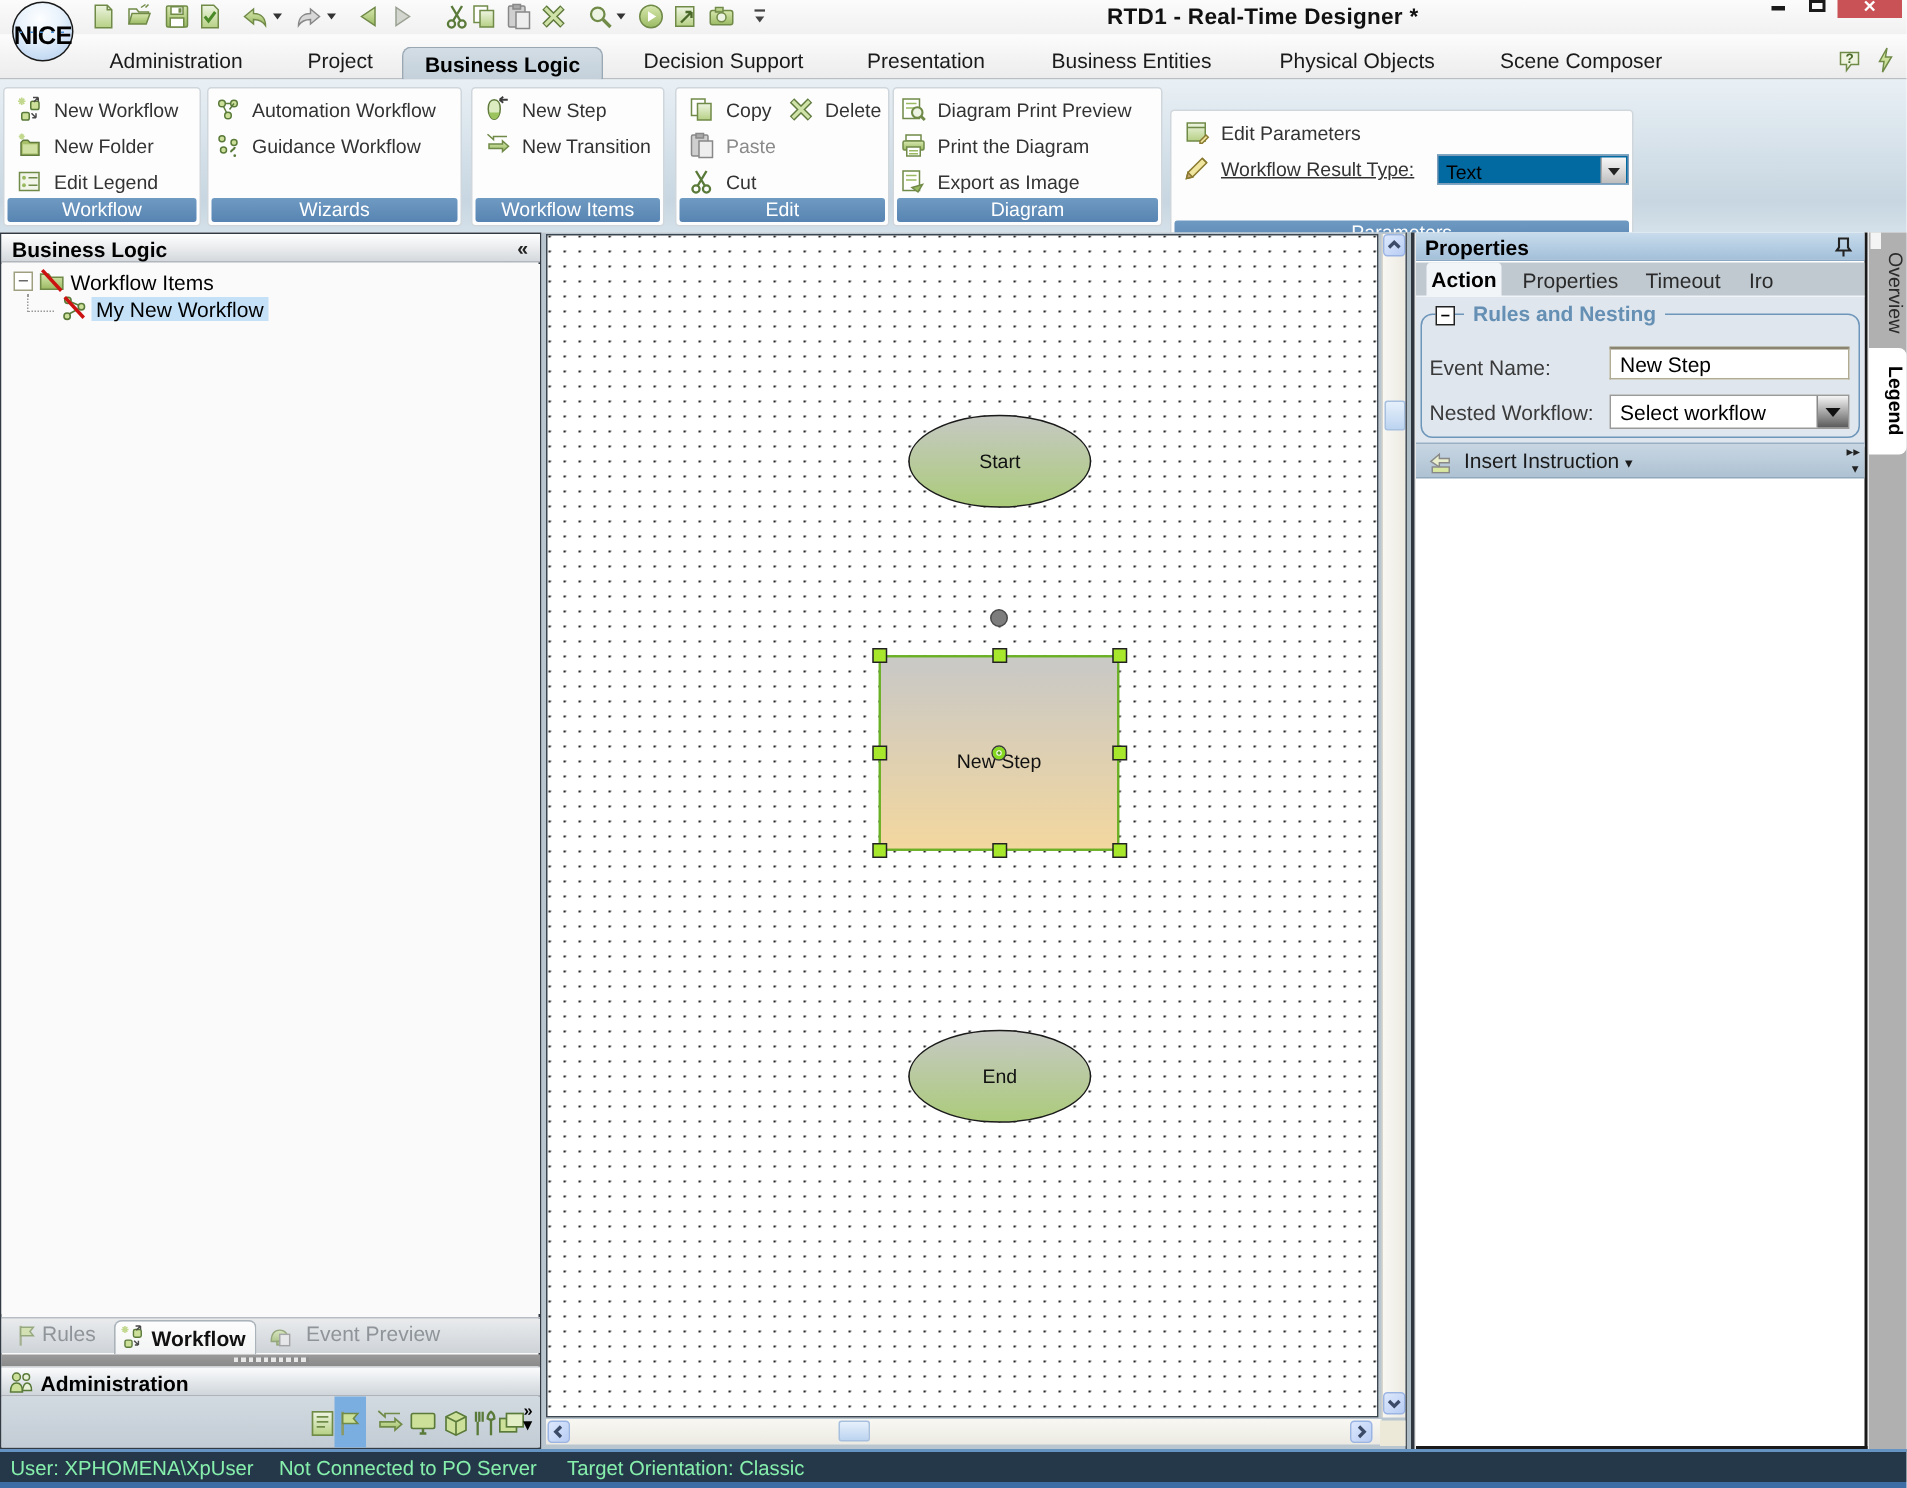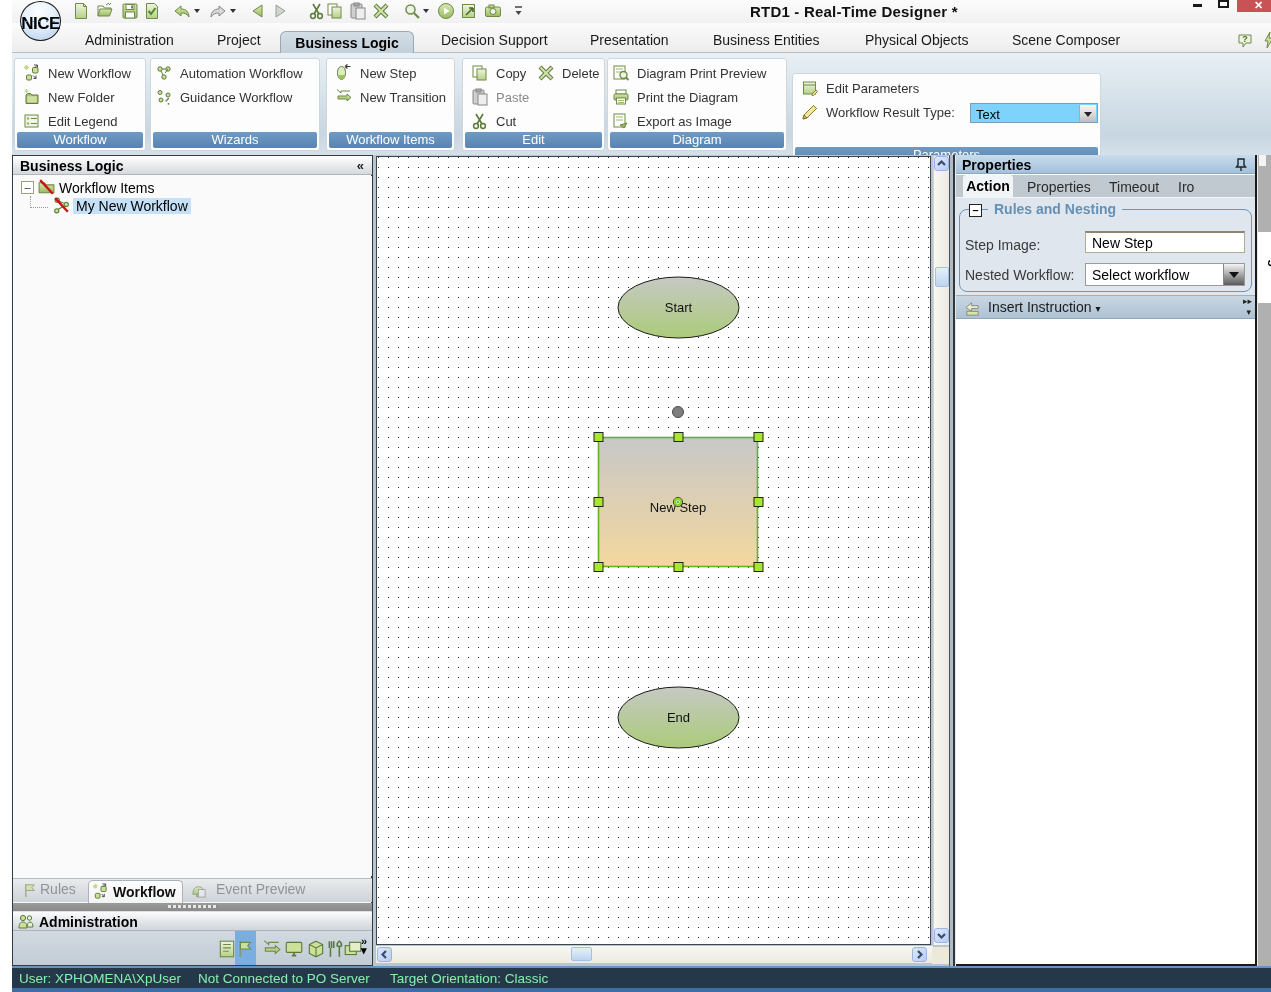--- a/index.html
+++ b/index.html
@@ -1,18 +1,18 @@
 <!DOCTYPE html>
 <html><head>
 <meta charset="utf-8">
 <style>
 * { margin:0; padding:0; box-sizing:border-box; }
 html,body { width:1271px; height:992px; overflow:hidden; background:#fff;
   font-family:"Liberation Sans", sans-serif; }
-#win { position:absolute; left:12px; top:0; width:1036px; height:992px; }
+#win { position:absolute; left:0; top:0; width:1036px; height:992px; }
 
 #titlebar { position:absolute; left:0; top:0; width:1271px; height:23px;
   background:linear-gradient(#fbfbfb,#f1f1f1); }
 #title { position:absolute; left:738px; top:3px; font-size:15px; font-weight:bold; color:#111; letter-spacing:0.2px; white-space:nowrap; }
 #nicelogo { position:absolute; left:8px; top:1px; width:41px; height:40px; z-index:50;
   border-radius:50%; border:1px solid #1a1a1a;
   background:radial-gradient(circle at 45% 28%, #fdfeff 0%, #e8f2fc 40%, #cadef4 70%, #b4d0ec 100%); }
 #nicelogo span { position:absolute; left:0; top:12px; width:100%; text-align:center;
   font-size:17px; font-weight:bold; color:#000; letter-spacing:-0.5px; }
 #nicelogo i { position:absolute; left:4px; top:19px; width:33px; height:1px;
@@ -39,21 +39,21 @@
 #ribbon { position:absolute; left:0; top:53px; width:1271px; height:102px;
   background:linear-gradient(#e9f0f5,#c7d6e1 80%,#d5e1ea); }
 .rgroup { position:absolute; top:5px; height:93px; background:#fdfdfd;
   border:1px solid #d0d7dc; border-radius:3px; }
 .rcap { position:absolute; left:2px; right:2px; bottom:2px; height:16px;
   background:linear-gradient(#6f9ac2,#5784b2); border-radius:2px;
   color:#fff; font-size:13px; text-align:center; line-height:15px; }
 .ritem { position:absolute; font-size:13px; color:#333; white-space:nowrap; }
 .ritem svg, .ritem .ric { vertical-align:-4px; margin-right:7px; }
 .gray { color:#8a8a8a; }
-#wrtcombo { position:absolute; left:177px; top:29px; width:128px; height:20px; background:#7dd3fc;
+#wrtcombo { position:absolute; left:177px; top:29px; width:128px; height:20px; background:#0369a1;
   border:1px solid #7f9db9; font-size:13px; }
 #wrtcombo > span { position:absolute; left:5px; top:3px; }
 .cbtn { position:absolute; right:1px; top:1px; width:17px; height:17px;
   background:linear-gradient(#f6f6f6,#d7d7d7 60%,#bdbdbd); border-left:1px solid #aaa; }
 .cbtn i { position:absolute; left:4px; top:7px; width:0; height:0;
   border-left:4px solid transparent; border-right:4px solid transparent; border-top:5px solid #222; }
 
 #main { position:absolute; left:0; top:155px; width:1271px; height:811px; background:#e8e8e8; }
 
 #leftpanel { position:absolute; left:0; top:0; width:361px; height:811px;
@@ -476,21 +476,21 @@
           </svg>Paste</div>
       <div class="ritem" style="left:8px; top:53px;"><svg class="ric" width="18" height="18">
             <use href="#i-scissors"></use>
           </svg>Cut</div>
       <div class="rcap">Edit</div>
     </div>
     <div class="rgroup" style="left:780px; width:309px;margin-top:15px;">
       <div class="ritem" style="left:8px; top:5px;"><svg class="ric" width="18" height="18">
             <use href="#i-editpar"></use>
           </svg>Edit Parameters</div>
-      <div class="ritem" style="left:8px; top:29px;"><svg class="ric" width="18" height="18">
+      <div class="ritem" style="left:8px; top:29px;text-decoration:underline;"><svg class="ric" width="18" height="18">
             <use href="#i-pencil"></use>
           </svg>Workflow Result Type:</div>
       <div id="wrtcombo">
           <span>Text</span>
           <div class="cbtn">
             <i></i>
           </div>
         </div>
       <div class="rcap">Parameters</div>
     </div>
@@ -640,21 +640,21 @@
         <div id="rptaba">Action</div>
         <span class="rptab" style="left:71px;">Properties</span>
         <span class="rptab" style="left:153px;">Timeout</span>
         <span class="rptab" style="left:222px;">Iro</span>
       </div>
       <div id="rpbody">
         <div id="ngroup">
           <div id="ngminus">–</div>
           <div id="ngtitle">Rules and Nesting</div>
         </div>
-        <span class="rplabel" style="top:39px;">Step Image:</span>
+        <span class="rplabel" style="top:39px;">Event Name:</span>
         <input id="stepinput" value="New Step" style="">
         <span class="rplabel" style="top:69px;">Nested Workflow:</span>
         <div id="nestcombo">
             <span>Select workflow</span>
             <div id="combobtn">
               <i></i>
             </div>
           </div>
       </div>
       <div id="insbar">

